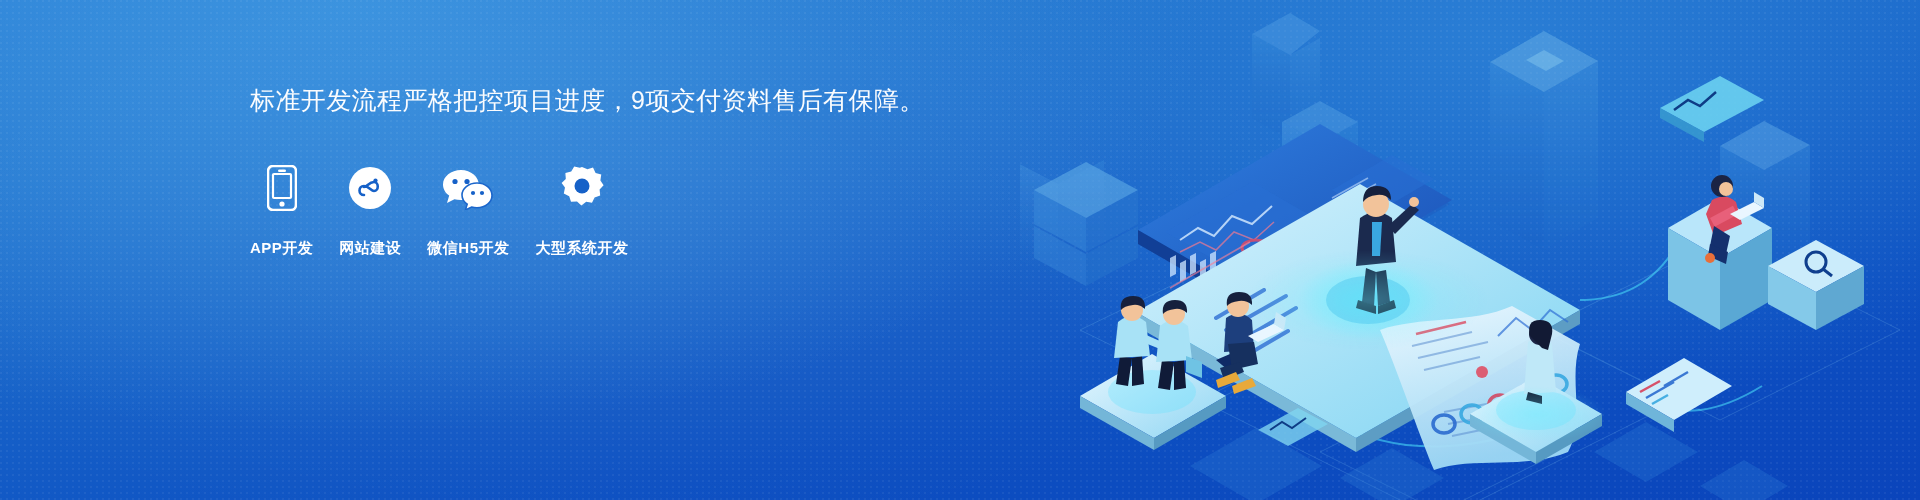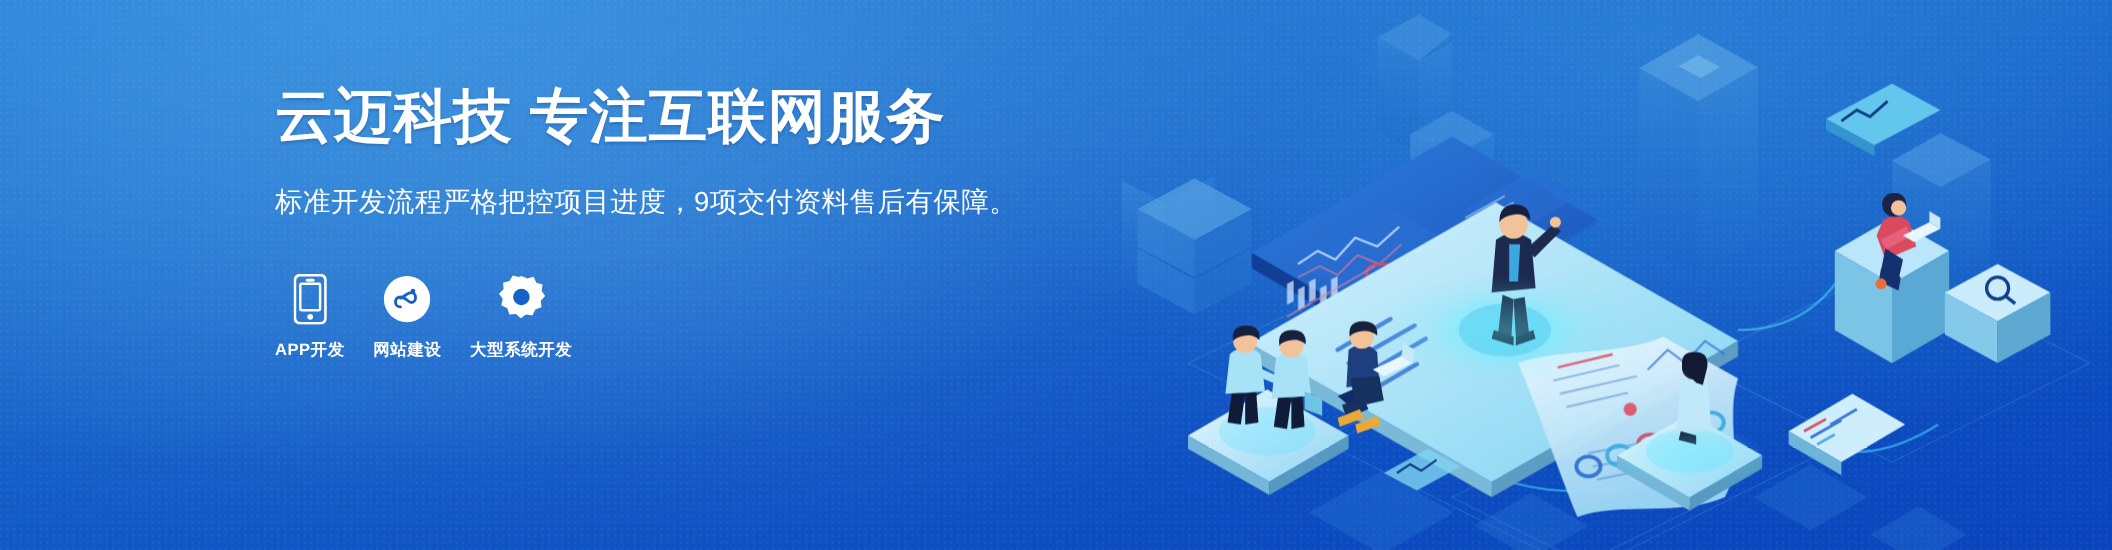--- a/index.html
+++ b/index.html
@@ -75,20 +75,21 @@
     display: flex;
     margin-top: 44px;
     align-items: flex-start;
   }
   .service {
     display: flex;
     flex-direction: column;
     align-items: center;
     margin-right: 26px;
     cursor: pointer;
+    gap: 14px;
   }
   .service:last-child { margin-right: 0; }
   .svc-icon {
     height: 46px;
     display: flex;
     align-items: center;
     justify-content: center;
     margin-bottom: 14px;
   }
   .svc-icon svg { display: block; }
@@ -424,21 +425,20 @@
         <polygon points="680,486 724,460 768,486 724,512" fill="#2f7fd8"></polygon>
       </g>
     </svg>
   </div>
 
   <div class="dot-texture"></div>
   <div class="vignette"></div>
 
   <div class="content">
 
-    <h1 class="headline">云迈科技 专注互联网服务</h1>
 
 
     <div class="subline second">标准开发流程严格把控项目进度，9项交付资料售后有保障。</div>
 
     <div class="services">
 
       <div class="service">
         <span class="svc-icon">
           <svg width="30" height="46" viewBox="0 0 30 46">
             <rect x="1" y="1" width="28" height="44" rx="5" ry="5" fill="none" stroke="#ffffff" stroke-width="2.6"></rect>
@@ -455,20 +455,39 @@
           <svg width="44" height="44" viewBox="0 0 44 44">
             <circle cx="22" cy="22" r="21" fill="#ffffff"></circle>
             <path d="M 16 29 C 10 29 10 20 16 20 C 21 20 23 25 26 25
                      C 31 25 31 16 26 16 C 21 16 19 21 16 21" fill="none" stroke="#1661c8" stroke-width="2.6" stroke-linecap="round"></path>
             <circle cx="27.5" cy="14.5" r="2.1" fill="#1661c8"></circle>
           </svg>
         </span>
         <span class="svc-label">网站建设</span>
       </div>
 
+      <div class="service">
+        <span class="svc-icon">
+          <svg width="52" height="44" viewBox="0 0 52 44">
+
+            <path d="M 19 4 C 9 4 1 10.5 1 18.5 C 1 23 3.4 27 7.2 29.6
+                     L 5 37 L 12.4 33.2 C 14.5 33.8 16.7 34 19 34
+                     C 29 34 37 27.5 37 19.5 C 37 11 29 4 19 4 Z" fill="#ffffff"></path>
+            <circle cx="13" cy="15.5" r="2.6" fill="#1661c8"></circle>
+            <circle cx="25" cy="15.5" r="2.6" fill="#1661c8"></circle>
+
+            <path d="M 35 17 C 26.5 17 20 22.5 20 29 C 20 32.7 22 36 25.2 38.2
+                     L 23.4 44 L 29.6 41 C 31.3 41.5 33.1 41.7 35 41.7
+                     C 43.5 41.7 50 36.2 50 29.5 C 50 22.5 43.5 17 35 17 Z" fill="#ffffff" stroke="#1b66cb" stroke-width="1.6"></path>
+            <circle cx="31" cy="27" r="2.1" fill="#1661c8"></circle>
+            <circle cx="40" cy="27" r="2.1" fill="#1661c8"></circle>
+          </svg>
+        </span>
+        <span class="svc-label">微信H5开发</span>
+      </div>
 
 
       <div class="service">
         <span class="svc-icon">
           <svg width="44" height="44" viewBox="0 0 44 44">
             <path d="M 22 1
                      L 27.5 3.2 L 33 1.6 L 35.6 7 L 41.2 8.6 L 40.4 14.6
                      L 43.6 19.2 L 39.6 23.4 L 40.2 29.4 L 34.6 31.4
                      L 32 36.8 L 26.2 35.8 L 21.4 39.4 L 17 35.4
                      L 11 35.8 L 9.2 30.2 L 3.8 27.4 L 5 21.6

